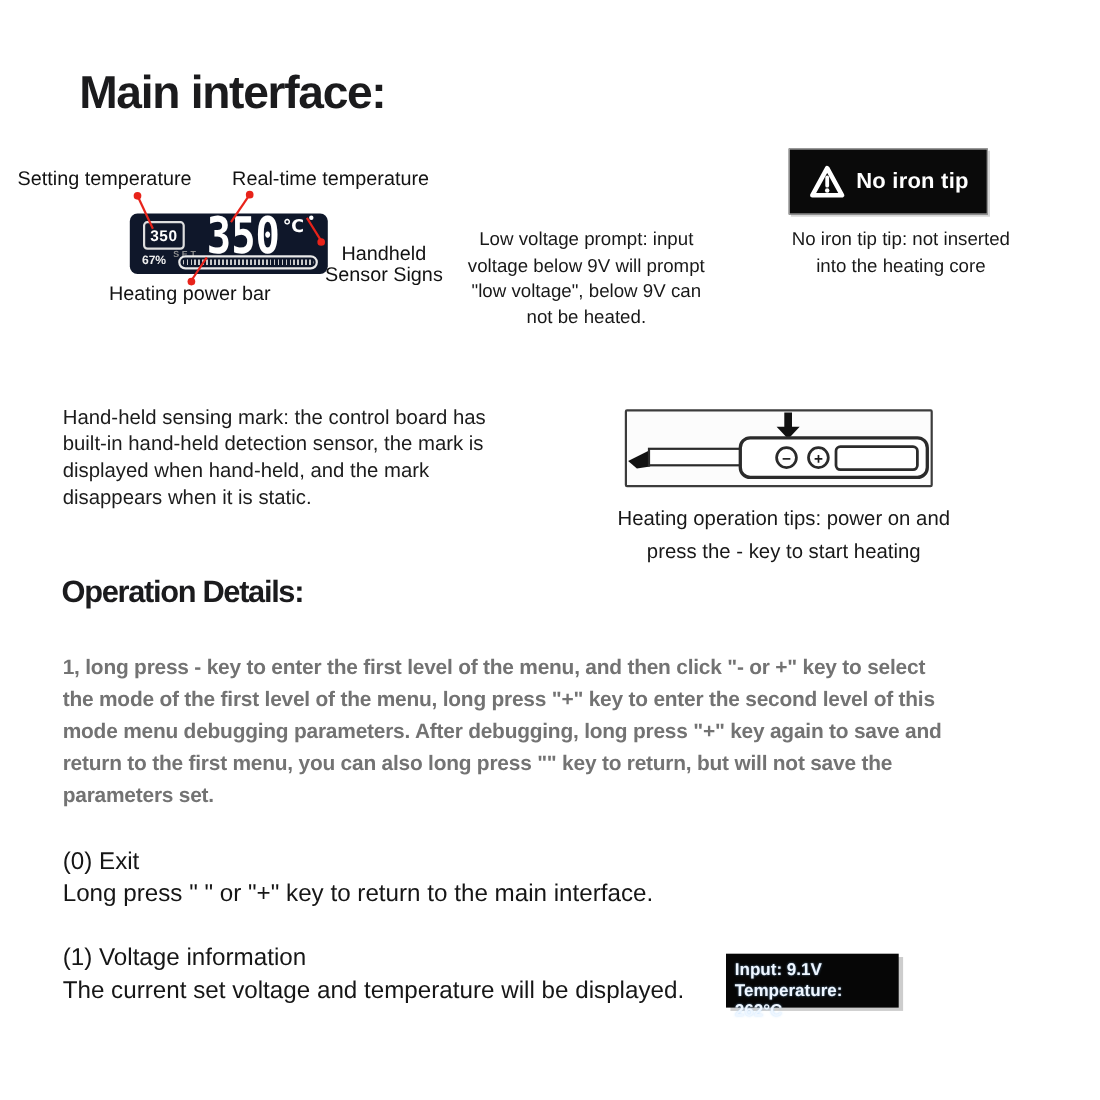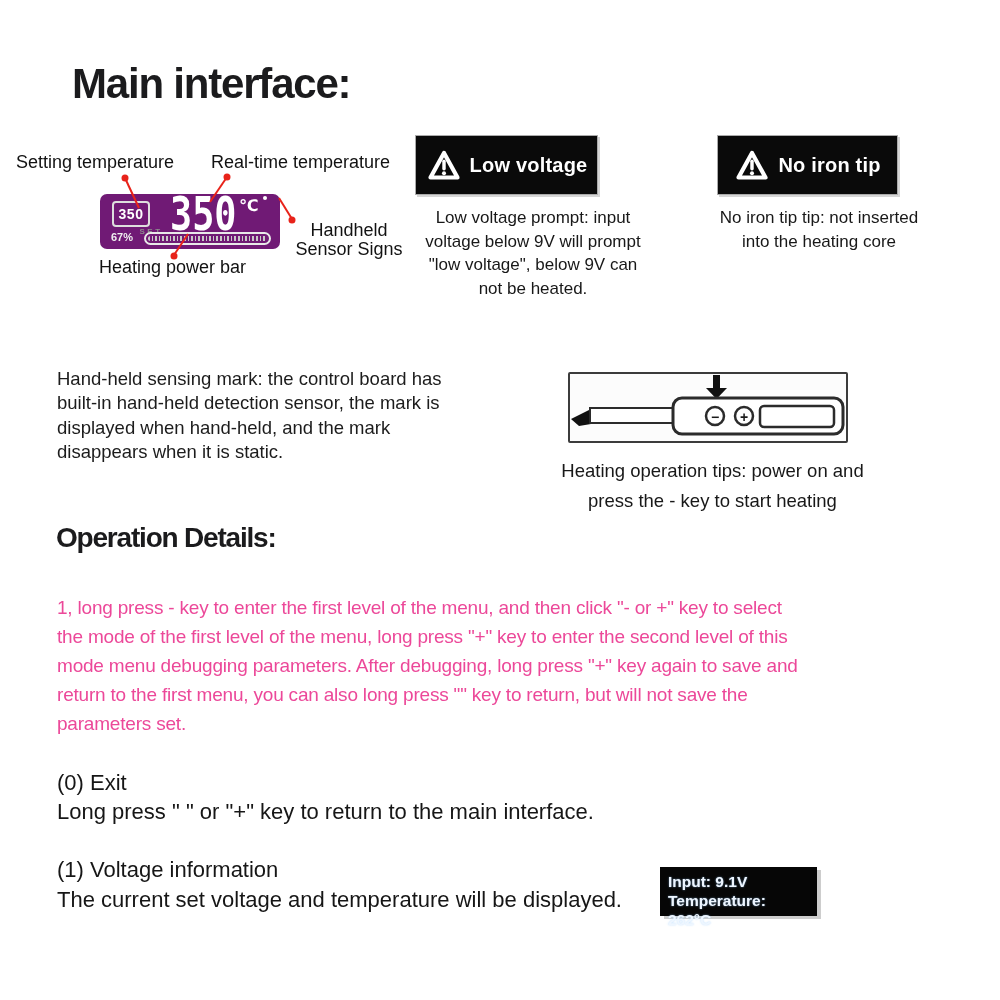--- a/index.html
+++ b/index.html
@@ -6,21 +6,21 @@
   body{font-family:"Liberation Sans","DejaVu Sans",sans-serif;color:#1f1f1f;}
   .page{position:relative;width:1000px;height:1000px;background:#ffffff;overflow:hidden;}
   .abs{position:absolute;}
   .ml{white-space:pre-line;}
 
   .h1{font-weight:700;font-size:42px;letter-spacing:-1.2px;color:#1b1b1d;}
 
   .lbl{font-size:18px;color:#121212;}
 
   
-  .lcd{left:100px;top:194px;width:180px;height:55px;background:#701a75;border-radius:7px;}
+  .lcd{left:118px;top:194px;width:180px;height:55px;background:#0f172a;border-radius:7px;}
   .set-box{position:absolute;left:12px;top:7px;width:34px;height:22px;border:2px solid #dedede;
            border-radius:4px;color:#fff;font-weight:700;font-size:14px;line-height:22px;
            text-align:center;letter-spacing:0.5px;}
   .set-lbl{position:absolute;left:12px;top:33px;width:38px;text-align:center;color:#8d8d8d;
            font-size:8px;font-weight:700;letter-spacing:2.5px;margin-left:20px;}
   .big-temp{position:absolute;left:70px;top:-6px;color:#ffffff;font-weight:700;font-size:46px;
             line-height:52px;font-family:"DejaVu Sans Mono","Liberation Mono",monospace;
             transform:scaleX(0.80);transform-origin:left top;}
   .temp-unit{position:absolute;left:139px;top:2px;color:#ffffff;font-weight:700;font-size:16px;}
   .pct{position:absolute;left:11px;top:37px;color:#efefef;font-weight:700;font-size:11px;}
@@ -31,21 +31,21 @@
   .sensor-dot{position:absolute;left:163px;top:2px;width:4px;height:4px;border-radius:50%;background:#ffffff;}
 
   
   .badge{background:#0a0a0a;color:#ffffff;display:flex;align-items:center;justify-content:center;
          gap:8px;border:1px solid #ababab;box-shadow:2px 2px 0 #d6d6d6;box-sizing:border-box;}
   .badge .txt{font-size:20px;font-weight:600;letter-spacing:0.2px;}
 
   .desc{font-size:17px;line-height:23.5px;text-align:center;color:#181818;}
   .body-text{font-size:18.5px;line-height:24.4px;color:#1c1c1c;}
   .center-note{font-size:18.5px;line-height:30px;text-align:center;color:#181818;}
-  .para{font-size:19px;line-height:29px;letter-spacing:-0.2px;color:#ec4899;}
+  .para{font-size:19px;line-height:29px;letter-spacing:-0.2px;color:#737373;font-weight:bold;}
   .sub{font-size:22px;color:#161616;}
 
   
   .iron-box{left:568px;top:372px;width:280px;height:71px;border:2px solid #3c3c3c;border-radius:2px;
             background:#fcfcfc;box-sizing:border-box;}
 
   
   .oled{left:660px;top:867px;width:157px;height:49px;background:#060606;box-shadow:4px 3px 0 #cdcdcd;
         padding:5px 8px;box-sizing:border-box;}
   .oled div{font-size:15.5px;font-weight:700;line-height:19px;color:#eef6ff;
@@ -82,28 +82,20 @@
       <line x1="45" y1="18" x2="59" y2="48"></line>
       <circle cx="147" cy="17" r="3.5" stroke="none"></circle>
       <line x1="147" y1="17" x2="130" y2="42"></line>
       <line x1="199" y1="38" x2="212" y2="59"></line>
       <circle cx="212" cy="60" r="3.5" stroke="none"></circle>
       <line x1="108" y1="74" x2="94" y2="95"></line>
       <circle cx="94" cy="96" r="3.5" stroke="none"></circle>
     </g>
   </svg>
 
-  <div class="abs badge" style="left:415px;top:135px;width:183px;height:60px;">
-    <svg width="36" height="33" viewBox="0 0 24 22">
-      <path d="M12 2.6 L21 19 H3 Z" fill="none" stroke="#ffffff" stroke-width="2.8" stroke-linejoin="round"></path>
-      <line x1="12" y1="8.2" x2="12" y2="13.2" stroke="#ffffff" stroke-width="2.3" stroke-linecap="round"></line>
-      <circle cx="12" cy="16.1" r="1.35" fill="#ffffff"></circle>
-    </svg>
-    <span class="txt">Low voltage</span>
-  </div>
   <div class="abs desc ml" style="left:398px;top:206px;width:270px;">Low voltage prompt: input
 voltage below 9V will prompt
 "low voltage", below 9V can
 not be heated.</div>
 
   <div class="abs desc ml" style="left:699px;top:206px;width:240px;">No iron tip tip: not inserted
 into the heating core</div>
   <div class="abs badge" style="left:717px;top:135px;width:181px;height:60px;">
     <svg width="36" height="33" viewBox="0 0 24 22">
       <path d="M12 2.6 L21 19 H3 Z" fill="none" stroke="#ffffff" stroke-width="2.8" stroke-linejoin="round"></path>

